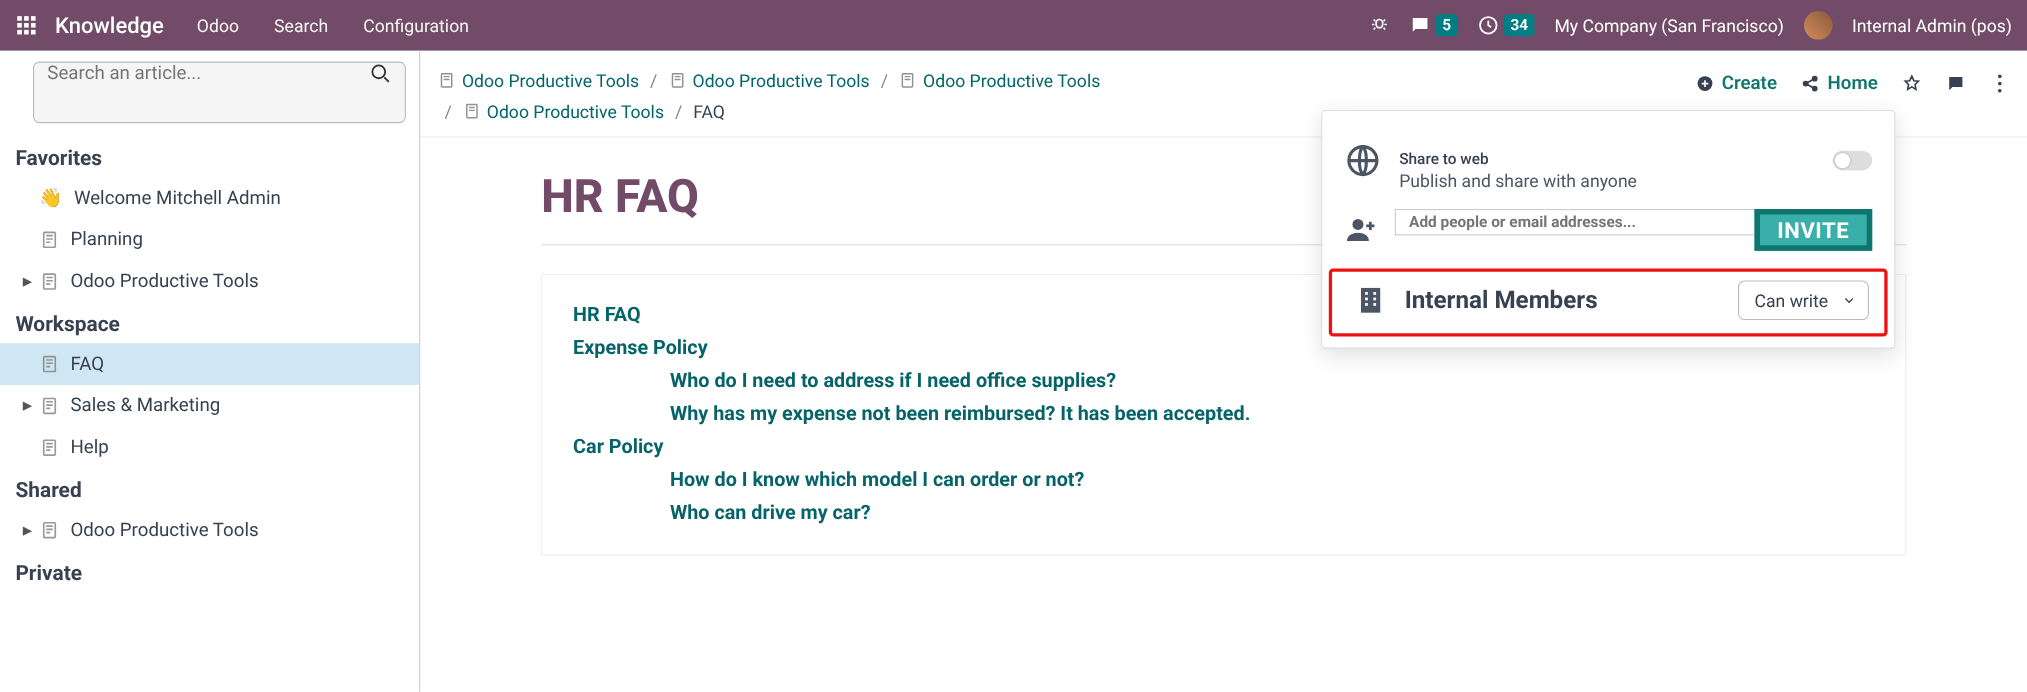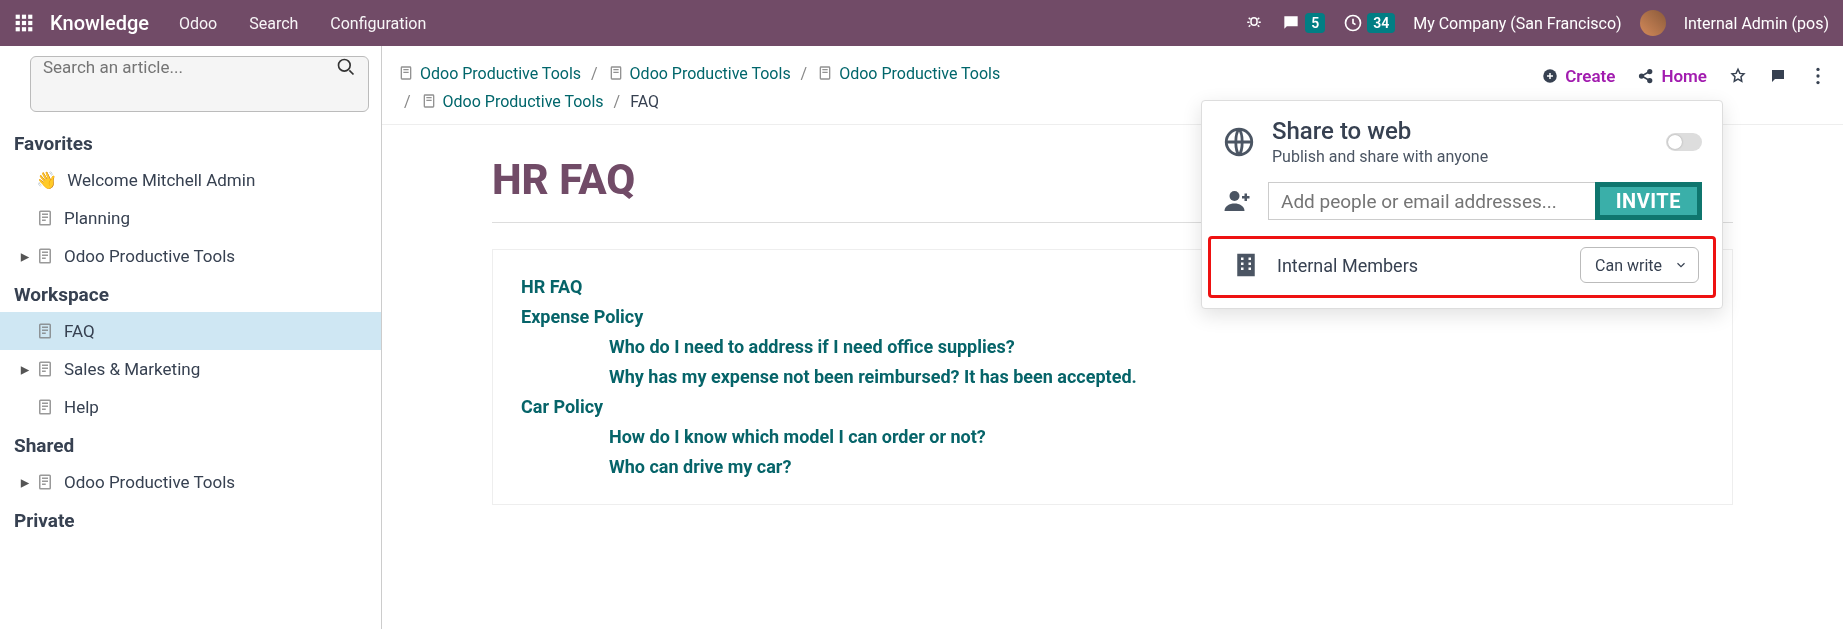--- a/index.html
+++ b/index.html
@@ -28,51 +28,51 @@
   .side-item .doc-icon { width:18px; height:18px; margin-right:10px; opacity:.75; }
   .side-item.selected { background:#CFE7F3; }
   .side-item.fav .wave { margin-right:10px; }
 
   .content { flex:1; position:relative; }
   .breadcrumb-row { display:flex; align-items:flex-start; padding:14px 16px 8px 16px; border-bottom:1px solid #eee; }
   .breadcrumbs { flex:1; font-size:16px; line-height:28px; color:#374151; }
   .breadcrumbs a { color:#01666B; text-decoration:none; }
   .bc-icon { width:16px; height:16px; display:inline-block; vertical-align:-2px; margin-right:6px; opacity:.8; }
   .bc-sep { color:#888; margin:0 6px; }
-  .actions { display:flex; align-items:center; gap:22px; padding-top:6px; color:#a21caf; font-size:17px; }
+  .actions { display:flex; align-items:center; gap:22px; padding-top:6px; color:#0f766e; font-size:17px; }
   .actions .act { display:flex; align-items:center; gap:6px; cursor:pointer; font-weight:600; }
   .act-icon { width:18px; height:18px; }
 
   .body-area { padding:30px 0 0 0; }
   .page-title { font-size:42px; font-weight:800; color:#714B67; margin-left:110px; }
   .hr { height:1px; background:#ddd; margin:18px 110px 0 110px; }
 
   .toc-box { margin:26px 110px 0 110px; border:1px solid #eee; background:#fff; padding:22px 28px; font-size:18px; }
   .toc-box a { color:#066469; text-decoration:none; font-weight:700; line-height:30px; }
   .lvl1 { margin-left:0; }
   .lvl2 { }
   .lvl3 { margin-left:88px; }
 
   
   .share-pop { position:absolute; top:54px; right:120px; width:522px; background:#fff; border:1px solid #ddd; box-shadow:0 6px 20px rgba(0,0,0,.12); border-radius:4px; }
   .sp-row { display:flex; align-items:center; padding:16px 20px; gap:16px; }
   .sp-globe { width:34px; height:34px; color:#4b5563; }
   .sp-titles { flex:1; }
-  .sp-t1 { font-size:24px; font-weight:500; color:#374151; }
+  .sp-t1 { font-size:14px; font-weight:500; color:#374151;margin-top:20px; }
   .sp-t2 { font-size:16px; color:#4b5563; margin-top:2px; }
   .toggle { width:36px; height:18px; background:#ddd; border-radius:20px; position:relative; }
   .toggle::after { content:""; position:absolute; left:2px; top:2px; width:14px; height:14px; background:#fff; border-radius:50%; box-shadow:0 0 2px rgba(0,0,0,.3); }
   .sp-invite-row { display:flex; align-items:center; padding:0 20px 16px 20px; gap:16px; }
   .uplus-icon { width:30px; height:30px; color:#4b5563; }
   .invite-input { flex:1; display:flex; }
-  .invite-input input { flex:1; border:1px solid #ccc; border-right:none; height:38px; padding:0 12px; font-size:19px; outline:none; }
+  .invite-input input { flex:1; border:1px solid #ccc; border-right:none; height:24px; padding:0 12px; font-size:14px; outline:none;font-weight:bold; }
   .invite-btn { background:#3AAFA9; color:#fff; border:5px solid #0f766e; height:38px; padding:0 16px; font-size:20px; font-weight:700; letter-spacing:.5px; }
   .sp-member-row { display:flex; align-items:center; padding:8px 14px 12px 20px; gap:16px; border:3px solid #e11; border-radius:4px; margin:0 6px 10px 6px; }
   .office-icon { width:30px; height:30px; color:#4b5563; }
-  .member-label { flex:1; font-size:18px; color:#374151; }
+  .member-label { flex:1; font-size:22px; color:#374151;font-weight:bold; }
   .perm-select { border:1px solid #bbb; border-radius:6px; height:36px; padding:0 36px 0 14px; font-size:16px; background:#fff; position:relative; display:flex; align-items:center; }
   .perm-select .chev { position:absolute; right:10px; }
 
   svg { display:block; }
 </style>
 </head>
 <body>
 
 <div class="topbar">
   <span class="apps-icon">

